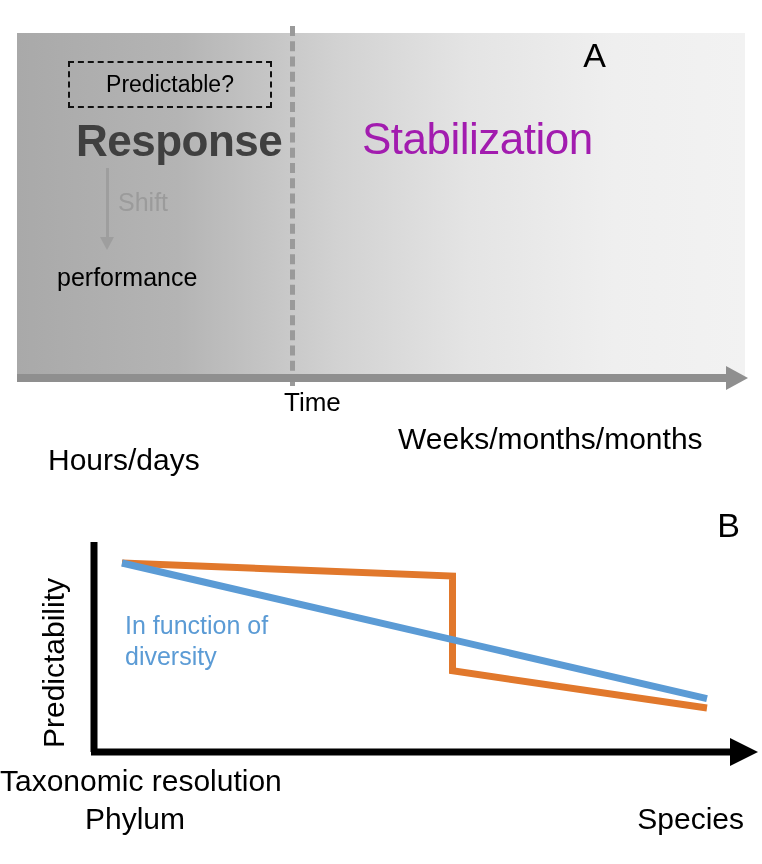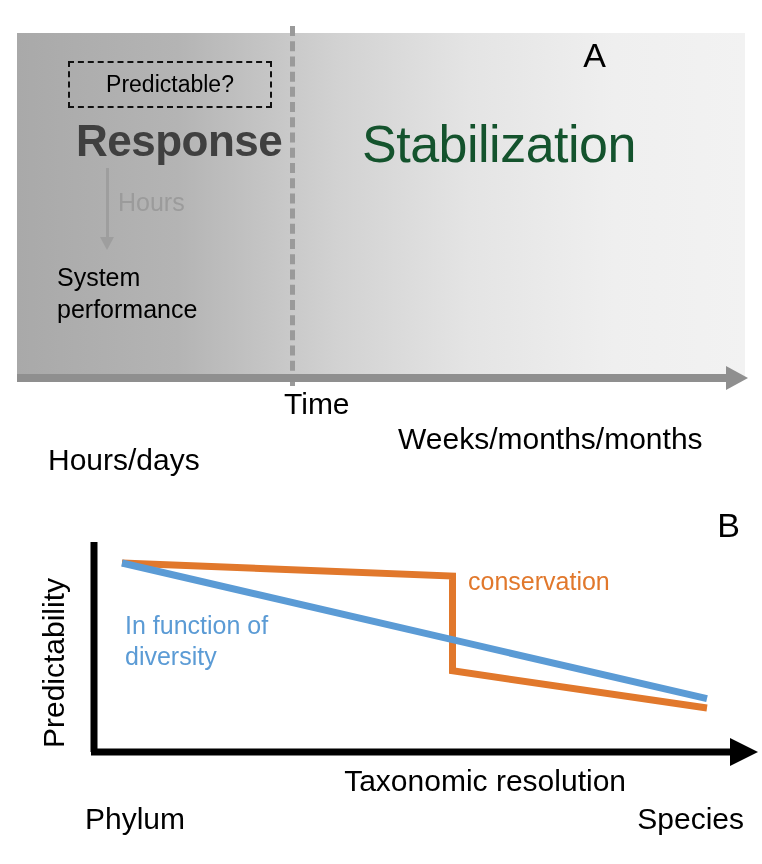--- a/index.html
+++ b/index.html
@@ -101,22 +101,22 @@
     font-weight: bold;
     color: #404040;
     letter-spacing: -0.5px;
     margin-left: 44px;
   }
 
   #stabilization-label {
     position: absolute;
     left: 362px;
     top: 98px;
-    font-size: 52px;
-    color: #14532d;
+    font-size: 44px;
+    color: #a21caf;
     letter-spacing: -0.5px;
   }
 
   #shift-arrow-line {
     position: absolute;
     left: 106px;
     top: 152px;
     width: 3px;
     height: 72px;
     background: #9e9e9e;
@@ -145,21 +145,21 @@
     top: 245px;
     font-size: 25px;
     color: #000000;
     line-height: 1.28;
   }
 
   #time-axis-label {
     position: absolute;
     left: 284px;
     top: 371px;
-    font-size: 30px;
+    font-size: 26px;
     color: #000000;
   }
   #hours-days-label {
     position: absolute;
     left: 48px;
     top: 406px;
     font-size: 30px;
     color: #000000;
     margin-top: 21px;
   }
@@ -195,21 +195,21 @@
     transform: rotate(-90deg);
     font-size: 30px;
     color: #000000;
     white-space: nowrap;
   }
   #taxonomic-axis-label {
     position: absolute;
     left: 0;
     top: 302px;
     width: 626px;
-    text-align: right;
+    text-align: left;
     font-size: 30px;
     color: #000000;
   }
   #phylum-label {
     position: absolute;
     left: 85px;
     top: 340px;
     font-size: 30px;
     color: #000000;
   }
@@ -254,24 +254,23 @@
     <div id="predictable-box">
       <span id="predictable-label">Predictable?</span>
     </div>
 
     <div id="response-label">Response</div>
 
     <div id="stabilization-label">Stabilization</div>
 
     <div id="shift-arrow-line"></div>
     <div id="shift-arrow-head"></div>
-    <div id="shift-label">Hours</div>
+    <div id="shift-label">Shift</div>
 
     <div id="system-performance-label">
-      <div>System</div>
       <div>performance</div>
     </div>
 
     <div id="time-axis-label">Time</div>
 
     <div id="hours-days-label">Hours/days</div>
 
     <div id="weeks-label">Weeks/months/months</div>
 
     <div id="panel-a-letter" class="panel-letter">A</div>
@@ -291,21 +290,20 @@
 
       <polyline id="blue-series" fill="none" stroke="#5b9bd5" stroke-width="7" stroke-linecap="butt" points="122.0,101.0 707.0,236.7"></polyline>
     </svg>
 
     <div id="legend-diversity" class="legend-text">
       <div>In function of</div>
       <div>diversity</div>
     </div>
 
     <div id="legend-function" class="legend-text">
-      <div>conservation</div>
     </div>
 
     <div id="predictability-axis-label">Predictability</div>
 
     <div id="taxonomic-axis-label">Taxonomic resolution</div>
 
     <div id="phylum-label">Phylum</div>
 
     <div id="species-label">Species</div>
   </div>

